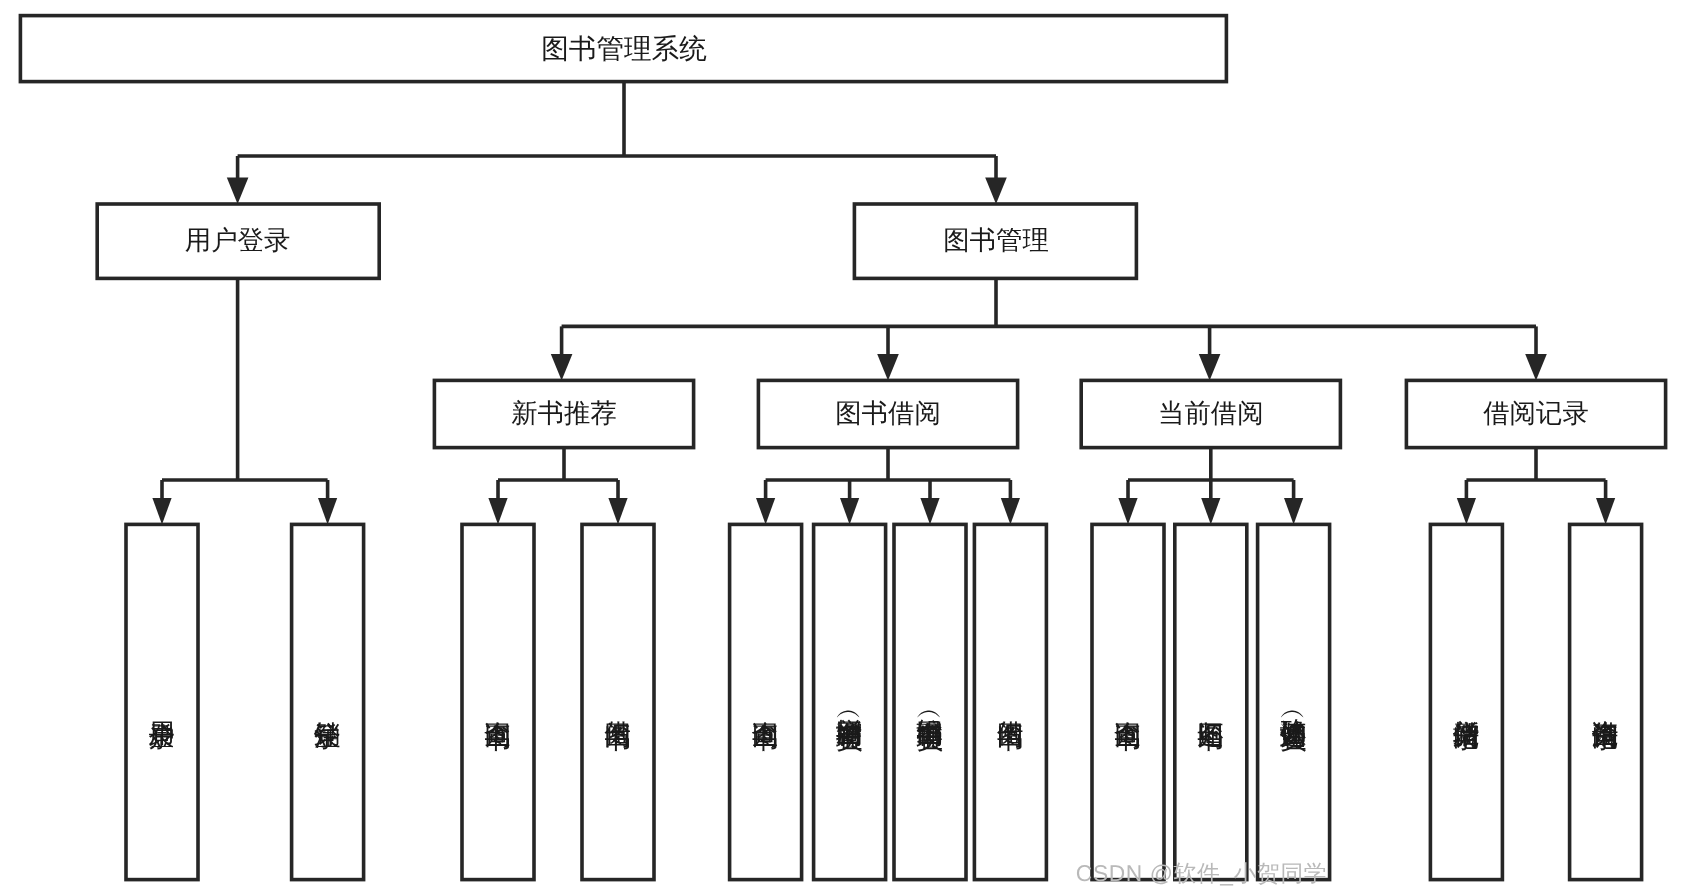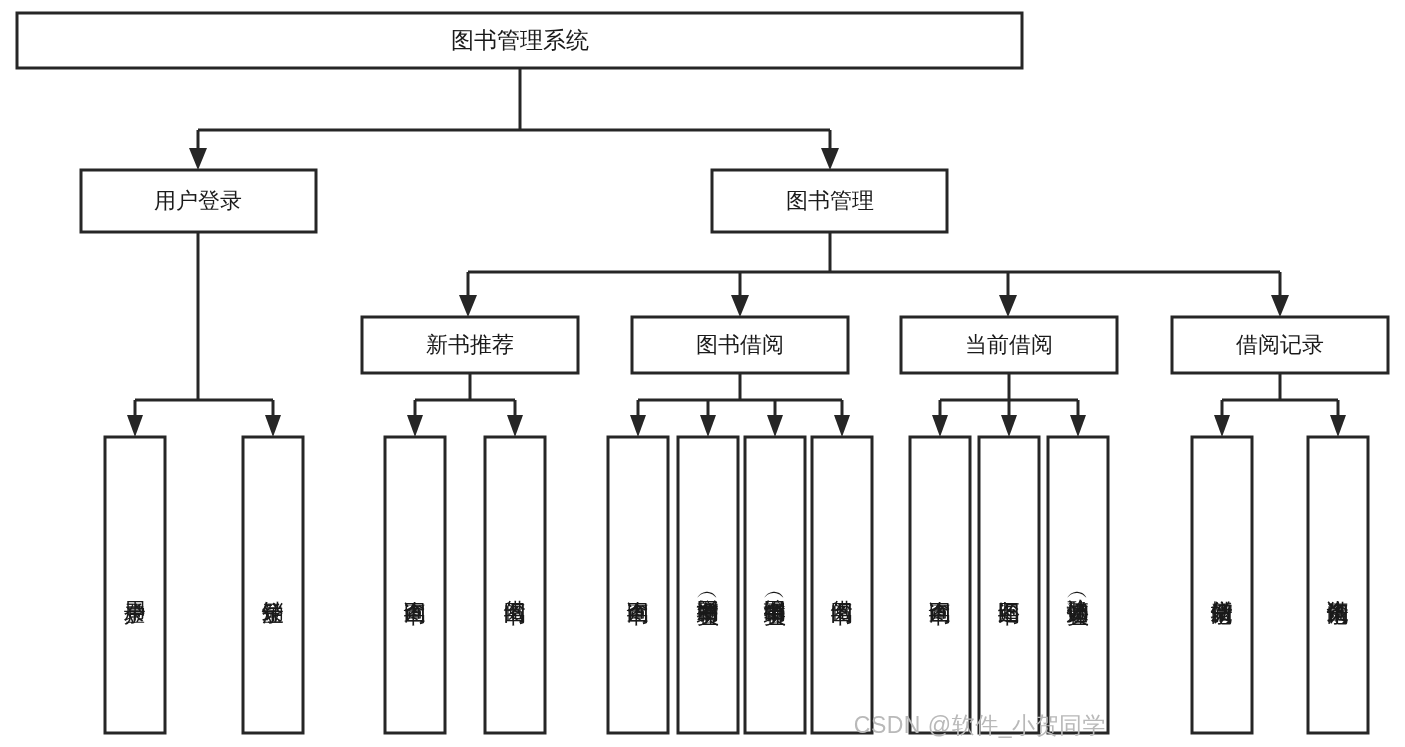--- a/index.html
+++ b/index.html
@@ -71,21 +71,21 @@
     justify-content: center;
     text-align: center;
     white-space: nowrap;
     user-select: none;
   }
   .watermark {
     position: absolute;
     right: 8px;
     bottom: 6px;
     font-family: "Liberation Sans", "DejaVu Sans", sans-serif;
-    font-size: 23px;
+    font-size: 19px;
     color: #b9b9b9;
     letter-spacing: 0.5px;
     white-space: nowrap;
   }
 </style>
 </head>
 <body>
 
 <div id="diagram-root">
 

